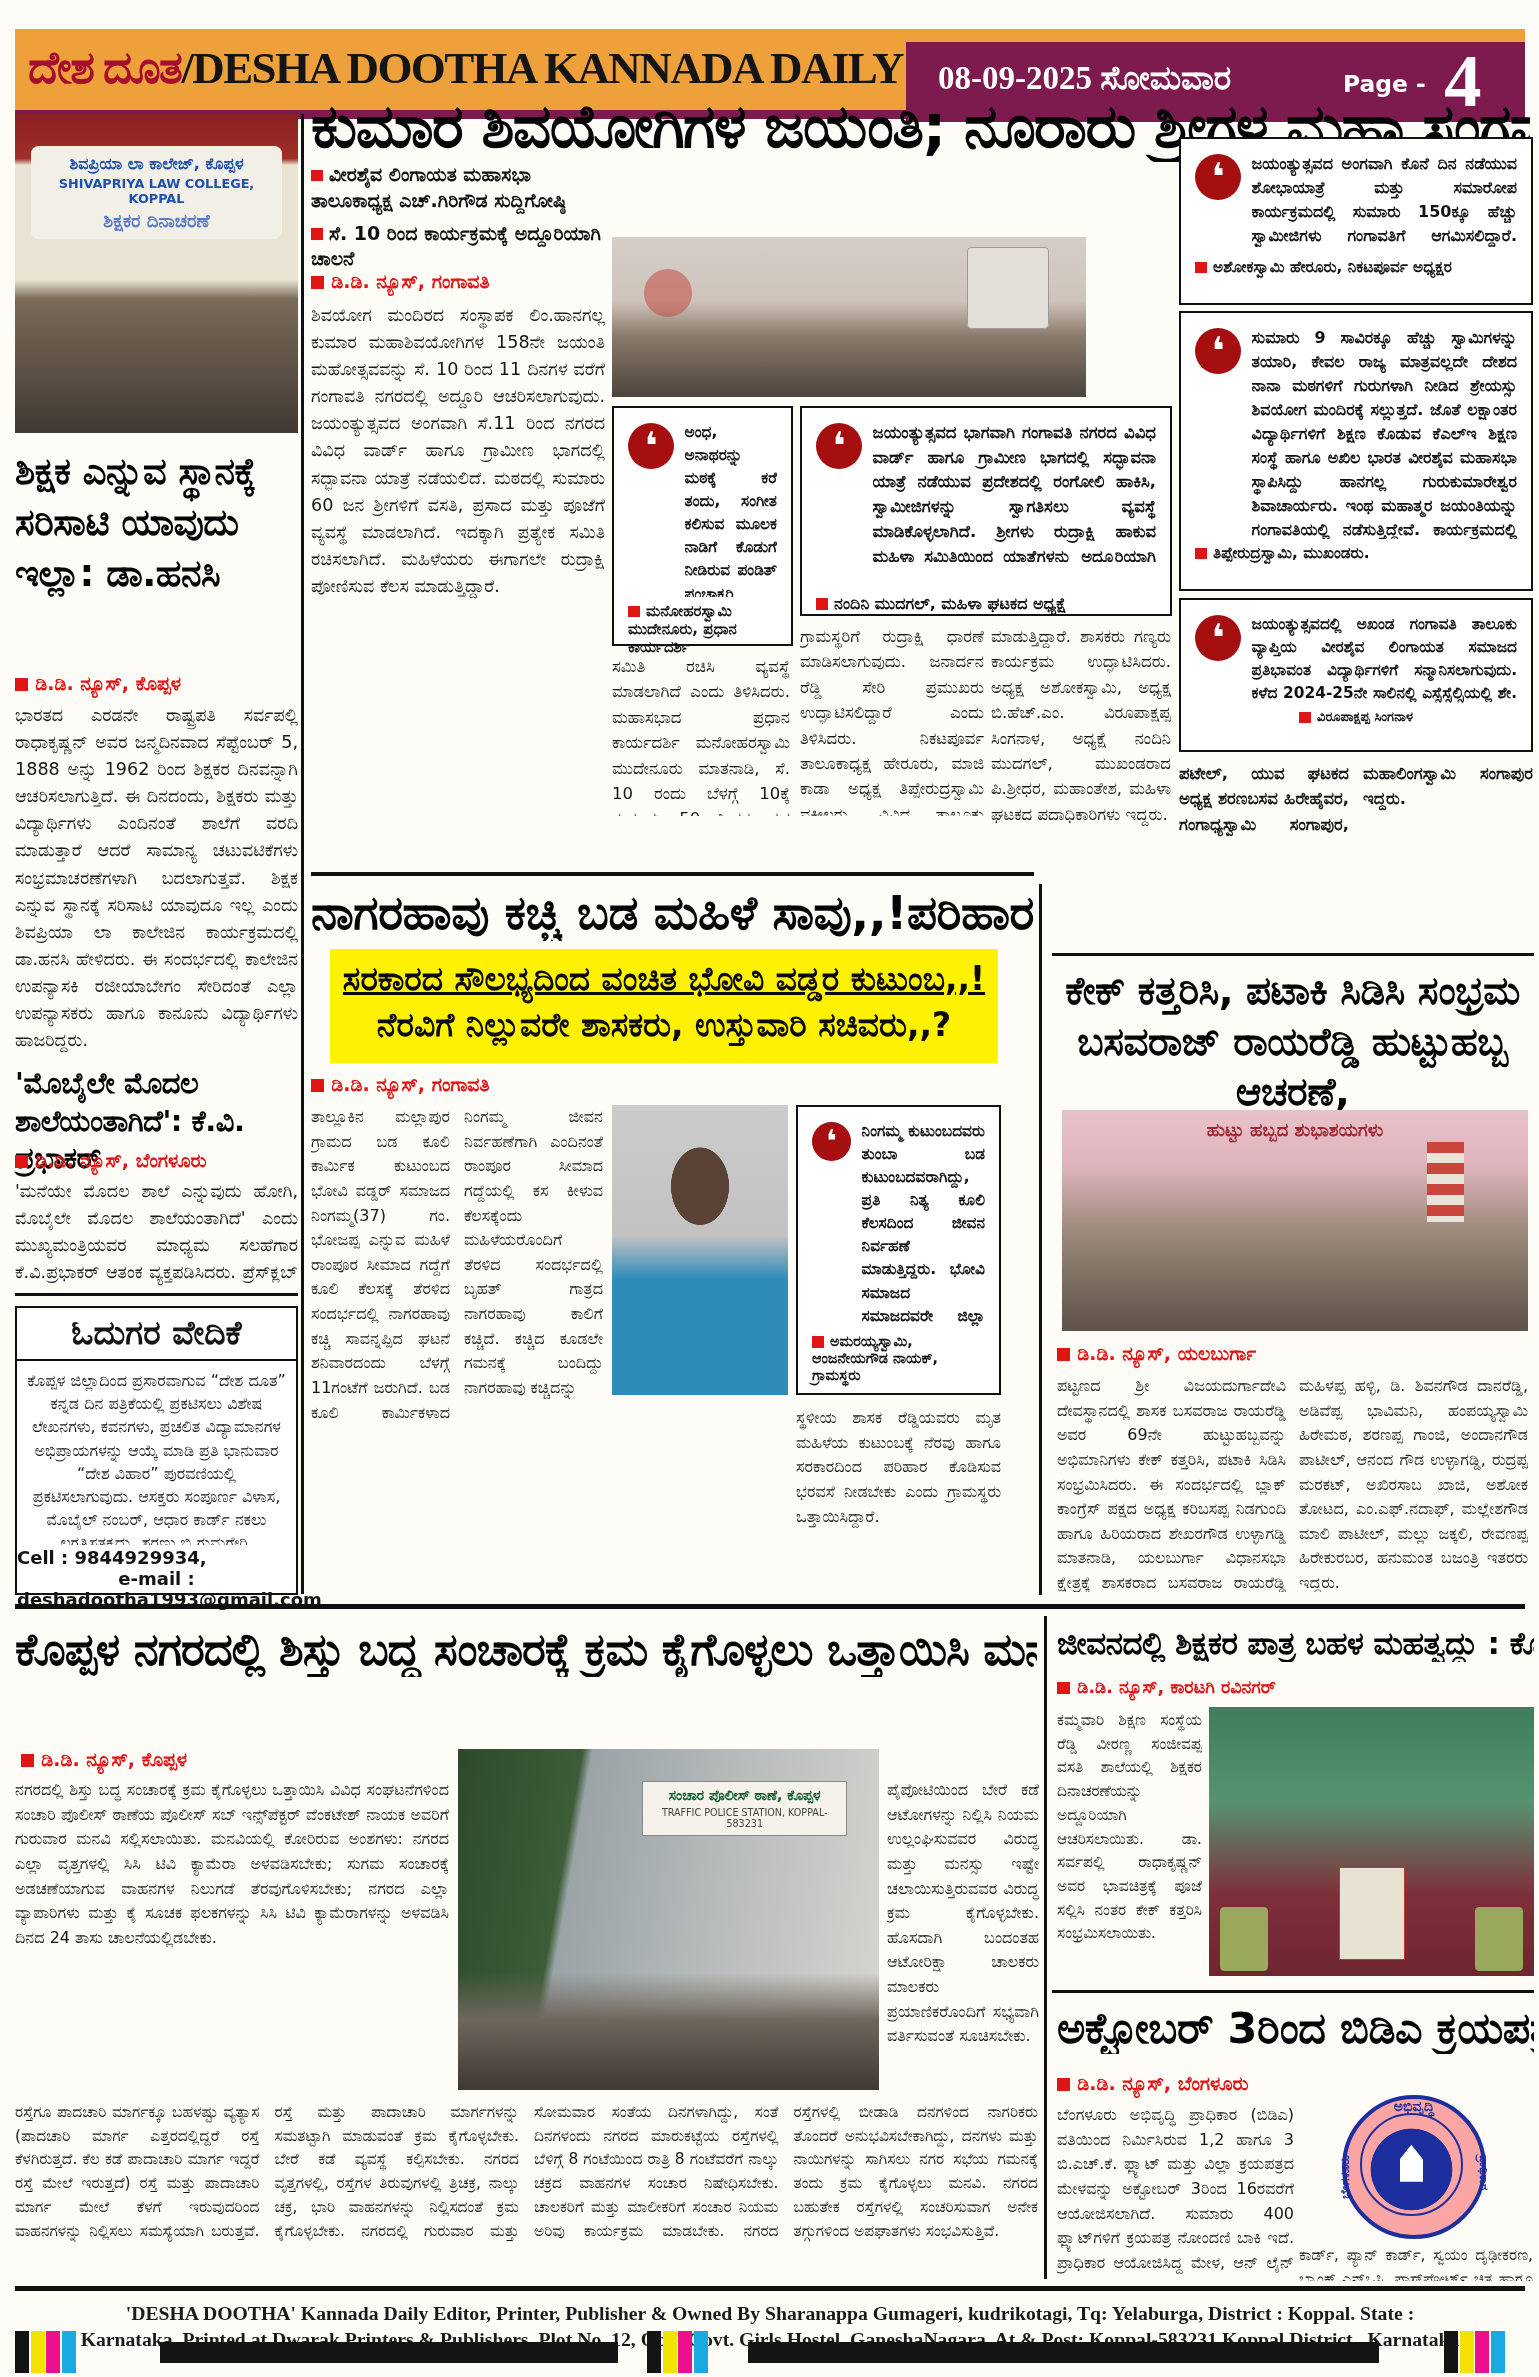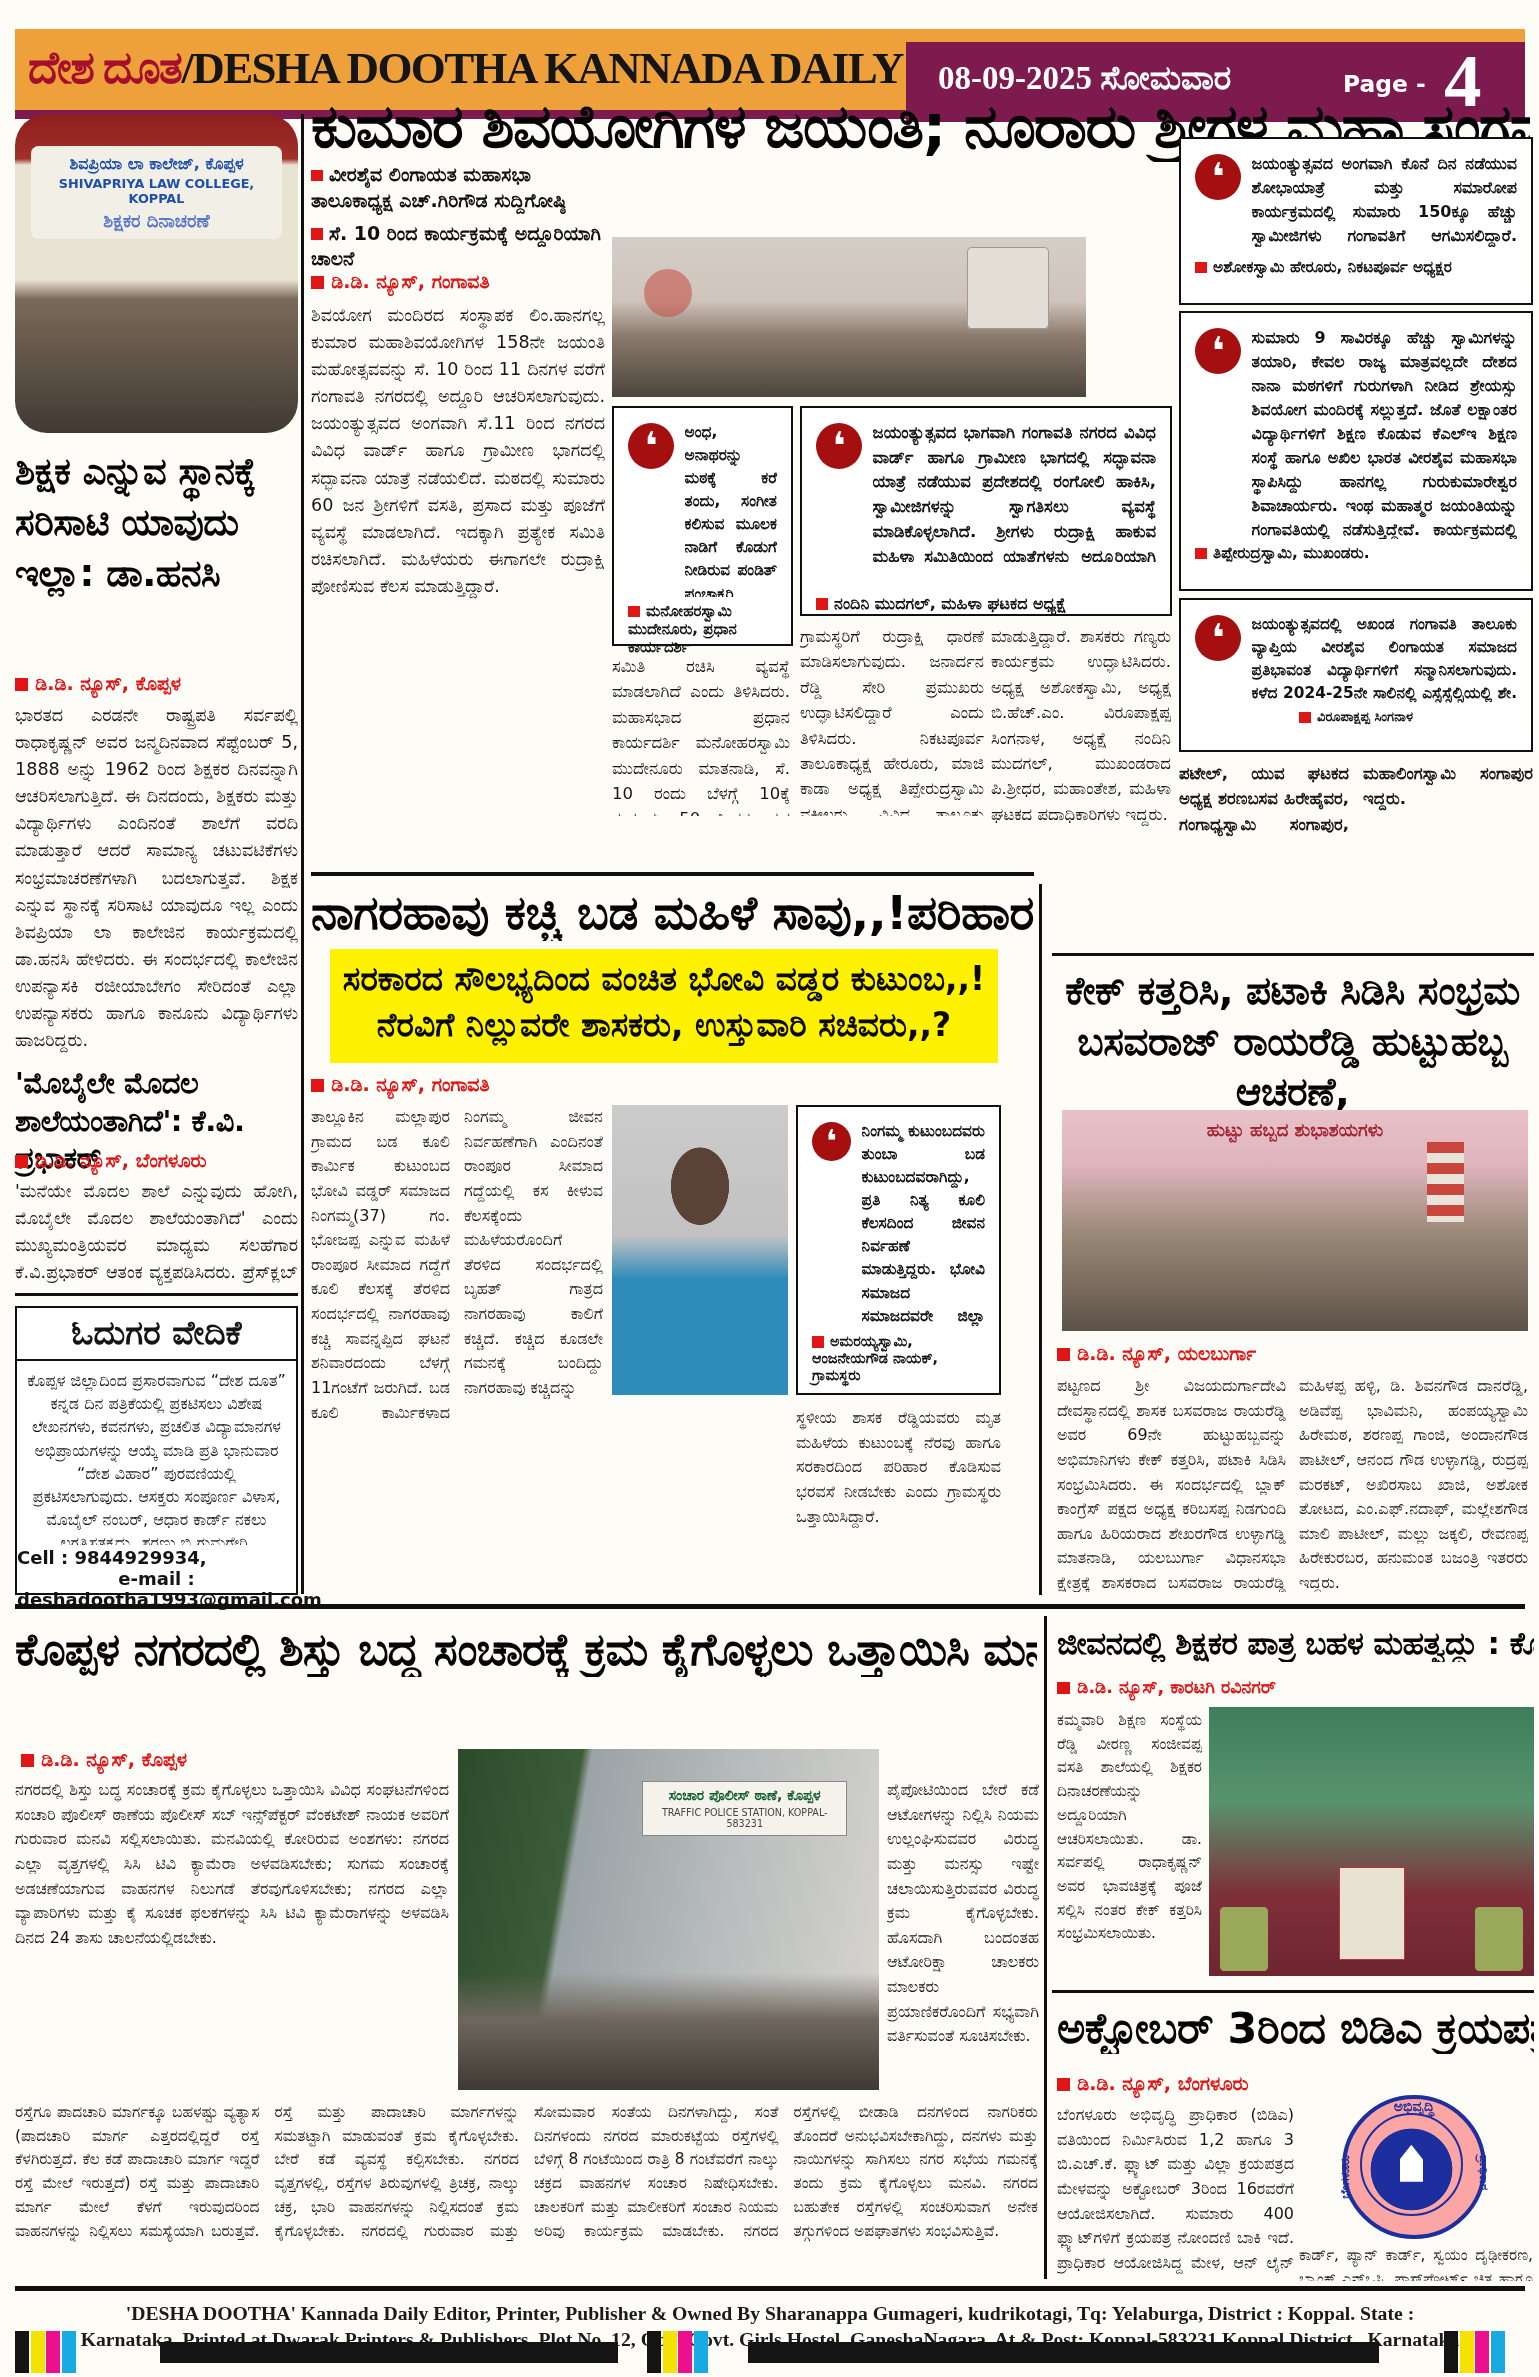--- a/index.html
+++ b/index.html
@@ -38,21 +38,21 @@
     <span style="color:#a50f2d;">ದೇಶ ದೂತ</span><span style="color:#151515;">/DESHA DOOTHA KANNADA DAILY NWES</span>
   </div>
   <div class="abs" style="left:906px;top:42px;width:619px;height:80px;background:#7d1a4e;color:#fff;">
     <span class="abs serif" style="left:32px;top:18px;font-size:33px;font-weight:bold;white-space:nowrap;">08-09-2025 ಸೋಮವಾರ</span>
     <span class="abs" style="left:437px;top:28px;font-size:23.4px;font-weight:bold;">Page -</span>
     <span class="abs serif" style="left:538px;top:-4.3px;font-size:75px;font-weight:bold;">4</span>
   </div>
 
   <div class="abs vline" style="left:301px;top:114px;width:2.7px;height:1480px;"></div>
 
-  <div class="abs photo" style="left:15px;top:114px;width:283px;height:319px;background:linear-gradient(180deg,#8d1f1f 0%,#a03028 14%,#e9e3d4 16%,#e9e3d4 52%,#7a6a58 58%,#413a33 100%);border-radius:32px;">
+  <div class="abs photo" style="left:15px;top:114px;width:283px;height:319px;background:linear-gradient(180deg,#8d1f1f 0%,#a03028 14%,#e9e3d4 16%,#e9e3d4 52%,#7a6a58 58%,#413a33 100%);">
     <div style="margin:32px 16px 0 16px;background:#f2efe6;border-radius:7.5px;padding:7.5px 5.3px;text-align:center;">
       <div style="color:#1d4fae;font-weight:bold;font-size:16px;">ಶಿವಪ್ರಿಯಾ ಲಾ ಕಾಲೇಜ್, ಕೊಪ್ಪಳ</div>
       <div style="color:#1d4fae;font-weight:bold;font-size:12.8px;margin-top:3.2px;">SHIVAPRIYA LAW COLLEGE, KOPPAL</div>
       <div style="color:#5a79c9;font-weight:bold;font-size:18px;margin-top:4.3px;">ಶಿಕ್ಷಕರ ದಿನಾಚರಣೆ</div>
     </div>
   </div>
   <div class="abs headline" style="left:15px;top:446px;width:283px;font-size:37px;line-height:1.38;">ಶಿಕ್ಷಕ ಎನ್ನುವ ಸ್ಥಾನಕ್ಕೆ ಸರಿಸಾಟಿ ಯಾವುದು ಇಲ್ಲಾ: ಡಾ.ಹನಸಿ</div>
   <div class="abs byline" style="left:15px;top:672px;"><span class="sq"></span><span>ಡಿ.ಡಿ. ನ್ಯೂಸ್, ಕೊಪ್ಪಳ</span></div>
   <div class="abs body-txt" style="left:15px;top:702px;width:283px;height:351px;overflow:hidden;">ಭಾರತದ ಎರಡನೇ ರಾಷ್ಟ್ರಪತಿ ಸರ್ವಪಲ್ಲಿ ರಾಧಾಕೃಷ್ಣನ್ ಅವರ ಜನ್ಮದಿನವಾದ ಸೆಪ್ಟೆಂಬರ್ 5, 1888 ಅನ್ನು 1962 ರಿಂದ ಶಿಕ್ಷಕರ ದಿನವನ್ನಾಗಿ ಆಚರಿಸಲಾಗುತ್ತಿದೆ. ಈ ದಿನದಂದು, ಶಿಕ್ಷಕರು ಮತ್ತು ವಿದ್ಯಾರ್ಥಿಗಳು ಎಂದಿನಂತೆ ಶಾಲೆಗೆ ವರದಿ ಮಾಡುತ್ತಾರೆ ಆದರೆ ಸಾಮಾನ್ಯ ಚಟುವಟಿಕೆಗಳು ಸಂಭ್ರಮಾಚರಣೆಗಳಾಗಿ ಬದಲಾಗುತ್ತವೆ. ಶಿಕ್ಷಕ ಎನ್ನುವ ಸ್ಥಾನಕ್ಕೆ ಸರಿಸಾಟಿ ಯಾವುದೂ ಇಲ್ಲ ಎಂದು ಶಿವಪ್ರಿಯಾ ಲಾ ಕಾಲೇಜಿನ ಕಾರ್ಯಕ್ರಮದಲ್ಲಿ ಡಾ.ಹನಸಿ ಹೇಳಿದರು. ಈ ಸಂದರ್ಭದಲ್ಲಿ ಕಾಲೇಜಿನ ಉಪನ್ಯಾಸಕಿ ರಜೀಯಾಬೇಗಂ ಸೇರಿದಂತೆ ಎಲ್ಲಾ ಉಪನ್ಯಾಸಕರು ಹಾಗೂ ಕಾನೂನು ವಿದ್ಯಾರ್ಥಿಗಳು ಹಾಜರಿದ್ದರು.</div>
 
@@ -112,21 +112,21 @@
     <div class="qtext" style="font-size:15.4px;height:91px;overflow:hidden;">ಜಯಂತ್ಯುತ್ಸವದಲ್ಲಿ ಅಖಂಡ ಗಂಗಾವತಿ ತಾಲೂಕು ವ್ಯಾಪ್ತಿಯ ವೀರಶೈವ ಲಿಂಗಾಯತ ಸಮಾಜದ ಪ್ರತಿಭಾವಂತ ವಿದ್ಯಾರ್ಥಿಗಳಿಗೆ ಸನ್ಮಾನಿಸಲಾಗುವುದು. ಕಳೆದ 2024-25ನೇ ಸಾಲಿನಲ್ಲಿ ಎಸ್ಸೆಸ್ಸೆಲ್ಸಿಯಲ್ಲಿ ಶೇ. 85ಕ್ಕಿಂತ ಹೆಚ್ಚು ಹಾಗೂ ದ್ವಿತೀಯ ಪಿಯುಸಿಯಲ್ಲಿ ಶೇ. 90ಕ್ಕಿಂತ ಹೆಚ್ಚು ಅಂಕ ಪಡೆದ ವಿದ್ಯಾರ್ಥಿಗಳಿಂದ ಅರ್ಜಿ ಆಹ್ವಾನಿಸಲಾಗಿದೆ. ಸೆ. 15ರ ಒಳಗೆ ಅರ್ಜಿ ಸಲ್ಲಿಸಬೇಕು ಎಂದು ಮನವಿ ಮಾಡುತ್ತೇನೆ.</div>
     <div class="qattr" style="font-size:13px;text-align:center;"><span class="sqb"></span><span>ವಿರೂಪಾಕ್ಷಪ್ಪ ಸಿಂಗನಾಳ</span></div>
   </div>
   <div class="abs body-txt cols2" style="left:1179px;top:761px;width:354px;height:176px;overflow:hidden;font-size:16.5px;font-weight:bold;">ಪಟೇಲ್, ಯುವ ಘಟಕದ ಅಧ್ಯಕ್ಷ ಶರಣಬಸವ ಹಿರೇಹೈವರ, ಗಂಗಾಧ್ಯಸ್ವಾಮಿ ಸಂಗಾಪುರ, ಮಹಾಲಿಂಗಸ್ವಾಮಿ ಸಂಗಾಪುರ ಇದ್ದರು.</div>
 
   <div class="abs hline" style="left:311px;top:872px;width:723px;height:3.7px;"></div>
   <div class="abs vline" style="left:1039px;top:884px;width:2.7px;height:711px;"></div>
 
   <div class="abs headline nowrap" style="left:311px;top:885px;width:723px;font-size:47px;">ನಾಗರಹಾವು ಕಚ್ಚಿ ಬಡ ಮಹಿಳೆ ಸಾವು,,!ಪರಿಹಾರ ನೀಡುವಂತೆ ಒತ್ತಾಯ</div>
   <div class="abs kicker-yellow" style="left:330px;top:949px;width:668px;height:114px;padding-top:9.6px;box-sizing:border-box;">
-    <div style="font-size:33px;">ಸರಕಾರದ ಸೌಲಭ್ಯದಿಂದ ವಂಚಿತ ಭೋವಿ ವಡ್ಡರ ಕುಟುಂಬ,,!</div>
+    <div style="font-size:33px;text-decoration:underline;">ಸರಕಾರದ ಸೌಲಭ್ಯದಿಂದ ವಂಚಿತ ಭೋವಿ ವಡ್ಡರ ಕುಟುಂಬ,,!</div>
     <div style="font-size:33px;margin-top:6.4px;">ನೆರವಿಗೆ ನಿಲ್ಲುವರೇ ಶಾಸಕರು, ಉಸ್ತುವಾರಿ ಸಚಿವರು,,?</div>
   </div>
   <div class="abs byline" style="left:311px;top:1073px;"><span class="sq"></span><span>ಡಿ.ಡಿ. ನ್ಯೂಸ್, ಗಂಗಾವತಿ</span></div>
   <div class="abs body-txt cols2" style="left:311px;top:1105px;width:292px;height:487px;overflow:hidden;font-size:16px;">ತಾಲ್ಲೂಕಿನ ಮಲ್ಲಾಪುರ ಗ್ರಾಮದ ಬಡ ಕೂಲಿ ಕಾರ್ಮಿಕ ಕುಟುಂಬದ ಭೋವಿ ವಡ್ಡರ್ ಸಮಾಜದ ನಿಂಗಮ್ಮ(37) ಗಂ. ಭೋಜಪ್ಪ ಎನ್ನುವ ಮಹಿಳೆ ರಾಂಪೂರ ಸೀಮಾದ ಗದ್ದೆಗೆ ಕೂಲಿ ಕೆಲಸಕ್ಕೆ ತೆರಳಿದ ಸಂದರ್ಭದಲ್ಲಿ ನಾಗರಹಾವು ಕಚ್ಚಿ ಸಾವನ್ನಪ್ಪಿದ ಘಟನೆ ಶನಿವಾರದಂದು ಬೆಳಗ್ಗೆ 11ಗಂಟೆಗೆ ಜರುಗಿದೆ. ಬಡ ಕೂಲಿ ಕಾರ್ಮಿಕಳಾದ ನಿಂಗಮ್ಮ ಜೀವನ ನಿರ್ವಹಣೆಗಾಗಿ ಎಂದಿನಂತೆ ರಾಂಪೂರ ಸೀಮಾದ ಗದ್ದೆಯಲ್ಲಿ ಕಸ ಕೀಳುವ ಕೆಲಸಕ್ಕೆಂದು ಮಹಿಳೆಯರೊಂದಿಗೆ ತೆರಳಿದ ಸಂದರ್ಭದಲ್ಲಿ ಬೃಹತ್ ಗಾತ್ರದ ನಾಗರಹಾವು ಕಾಲಿಗೆ ಕಚ್ಚಿದೆ. ಕಚ್ಚಿದ ಕೂಡಲೇ ಗಮನಕ್ಕೆ ಬಂದಿದ್ದು ನಾಗರಹಾವು ಕಚ್ಚಿದನ್ನು</div>
 
   <div class="abs photo" style="left:612px;top:1105px;width:176px;height:290px;background:
        radial-gradient(ellipse 48px 64px at 50% 28%, #5b4236 0%, #5b4236 60%, rgba(0,0,0,0) 61%),
        linear-gradient(180deg,#cbcbcb 0%,#c2c2c2 45%,#2f8cba 60%,#2f8cba 100%);"></div>
 
   <div class="abs qbox" style="left:796px;top:1105px;width:205px;height:290px;">

